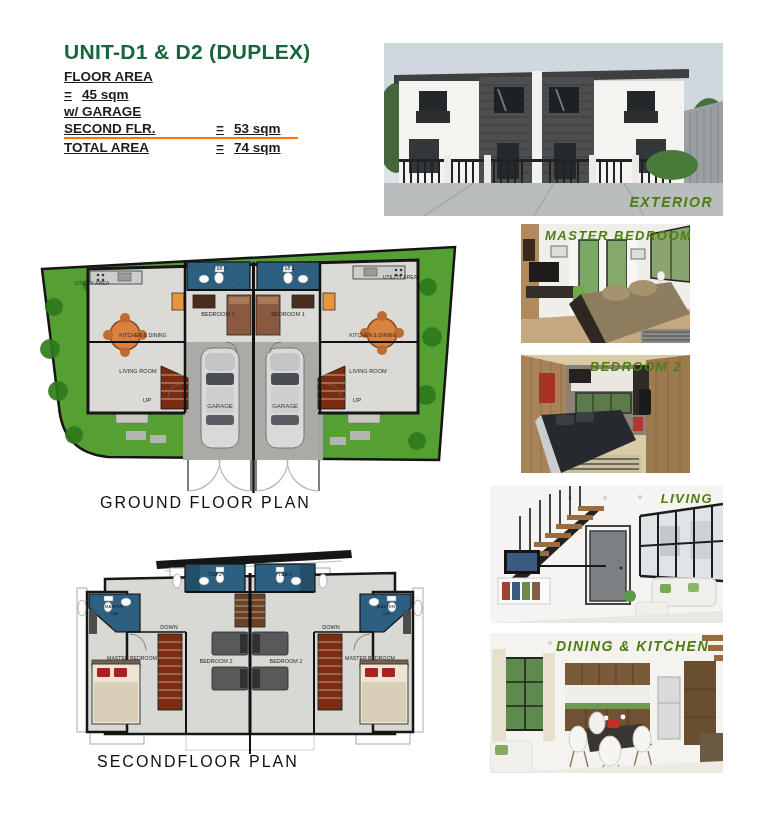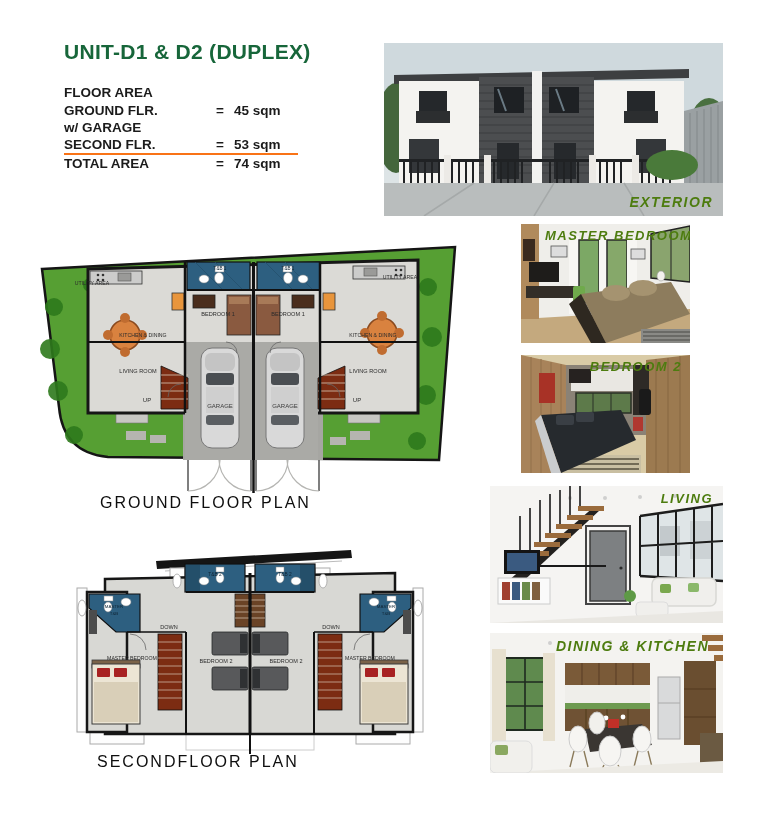--- a/index.html
+++ b/index.html
@@ -1,21 +1,21 @@
 <!DOCTYPE html>
 <html><head>
 <meta charset="utf-8">
 <style>
   html,body{margin:0;padding:0;background:#fff;}
   .page{position:relative;width:768px;height:814px;background:#ffffff;overflow:hidden;
         font-family:"Liberation Sans",sans-serif;color:#111;border-radius:19px;}
   .abs{position:absolute;}
   
   .title{left:64px;top:40px;font-size:21px;font-weight:bold;color:#17663A;letter-spacing:.3px;}
-  .fa{left:64px;top:85px;width:234px;font-size:13.5px;font-weight:bold;color:#1b1b1b;}
+  .fa{left:64px;top:69px;width:234px;font-size:13.5px;font-weight:bold;color:#1b1b1b;text-decoration:underline;}
   .fa-heading{margin-bottom:2px;font-size:13.5px;}
   .fa-row{display:flex;line-height:17px;}
   .fa-label{width:152px;flex:none;}
   .fa-eq{width:18px;flex:none;}
   .fa-underline{border-bottom:2px solid #f97316;}
   
   .photo{overflow:hidden;}
   .photo svg{display:block;}
   .plabel{position:absolute;font-style:italic;font-weight:600;color:#4d7c0f;letter-spacing:1.5px;font-size:13px;white-space:nowrap;}
   
@@ -25,21 +25,20 @@
 </head>
 <body>
 
 <div class="page">
 
   <div class="abs title">UNIT-D1 &amp; D2 (DUPLEX)</div>
 
   <div class="abs fa">
     <div class="fa-heading">FLOOR AREA</div>
     <div class="fa-row">
-      <span class="fa-label">GROUND FLR.</span>
       <span class="fa-eq">=</span>
       <span class="fa-amount">45 sqm</span>
     </div>
     <div class="fa-row">
       <span class="fa-label">w/ GARAGE</span>
       <span class="fa-eq"></span>
       <span class="fa-amount"></span>
     </div>
     <div class="fa-row fa-underline">
       <span class="fa-label">SECOND FLR.</span>

